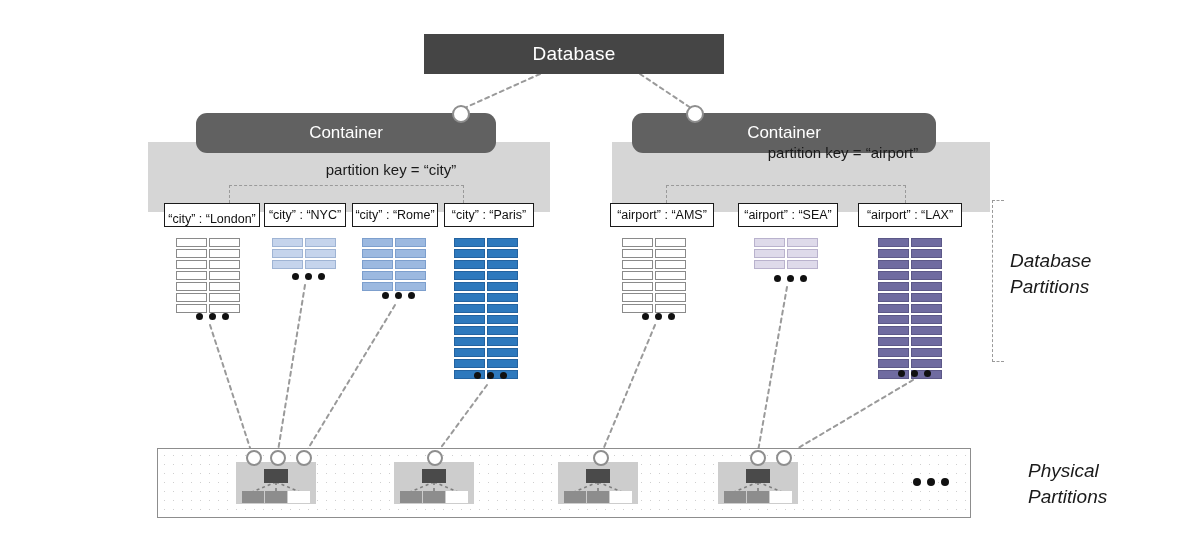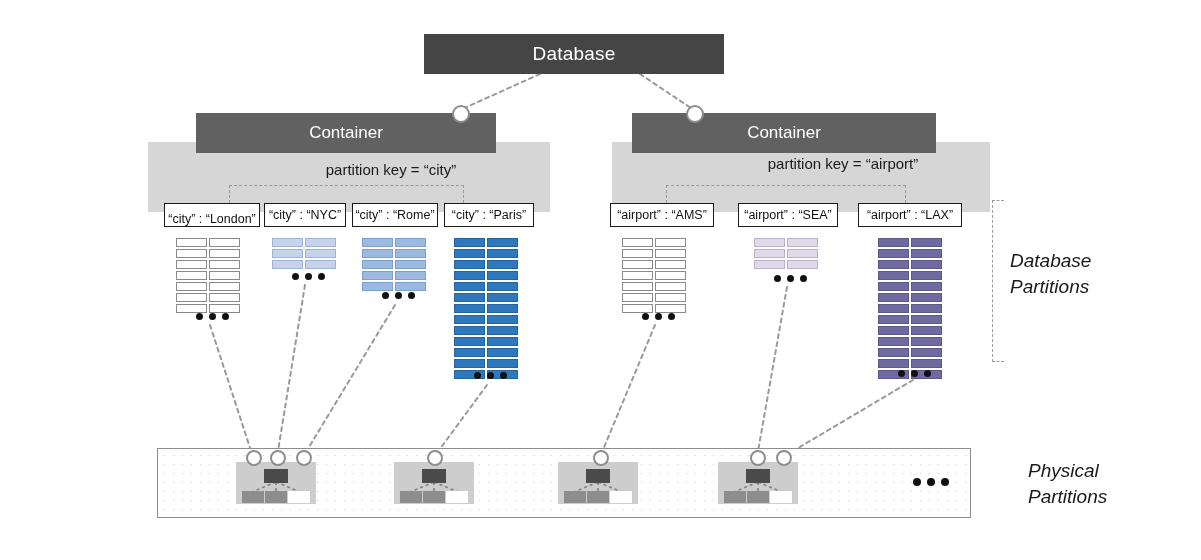--- a/index.html
+++ b/index.html
@@ -5,21 +5,21 @@
   html,body{margin:0;padding:0;background:#ffffff;}
   body{width:1201px;height:560px;position:relative;overflow:hidden;
        font-family:"Liberation Sans","DejaVu Sans",sans-serif;color:#000;}
   #stage{position:absolute;left:0;top:0;width:1201px;height:560px;}
   .abs{position:absolute;}
 
   
   .darkbox{background:#454545;color:#fff;display:flex;align-items:center;
            justify-content:center;font-size:19px;letter-spacing:.2px;}
   .containerbox{background:#616161;color:#fff;display:flex;align-items:center;
-           justify-content:center;font-size:17px;}
+           justify-content:center;font-size:17px;border-radius:11px;}
 
   
   .greyback{background:#d6d6d6;}
 
   
   .pkey{font-size:15px;color:#1a1a1a;text-align:center;white-space:nowrap;margin-left:42px;}
 
   
   .kvbox{background:#ffffff;border:1.5px solid #1a1a1a;display:flex;
          align-items:center;justify-content:center;font-size:12.5px;
@@ -250,21 +250,21 @@
       <i></i>
       <i></i>
     </div>
 
   <div class="abs greyback" style="left:612px;top:142px;width:378px;height:70px;"></div>
 
   <div class="abs containerbox" style="left:632px;top:113px;width:304px;height:40px;">
     <span>Container</span>
   </div>
 
-  <div class="abs pkey" style="left:612px;top:155px;width:378px;">
+  <div class="abs pkey" style="left:612px;top:144px;width:378px;">
     <span>partition key = “airport”</span>
   </div>
 
   <div class="abs pkbracket" style="left:666px;top:185px;width:240px;height:18px;"></div>
 
   <div class="abs kvbox" style="left:610px;top:203px;width:104px;height:24px;">
     <span>“airport” : “AMS”</span>
   </div>
   <div class="abs kvbox" style="left:738px;top:203px;width:100px;height:24px;">
     <span>“airport” : “SEA”</span>

